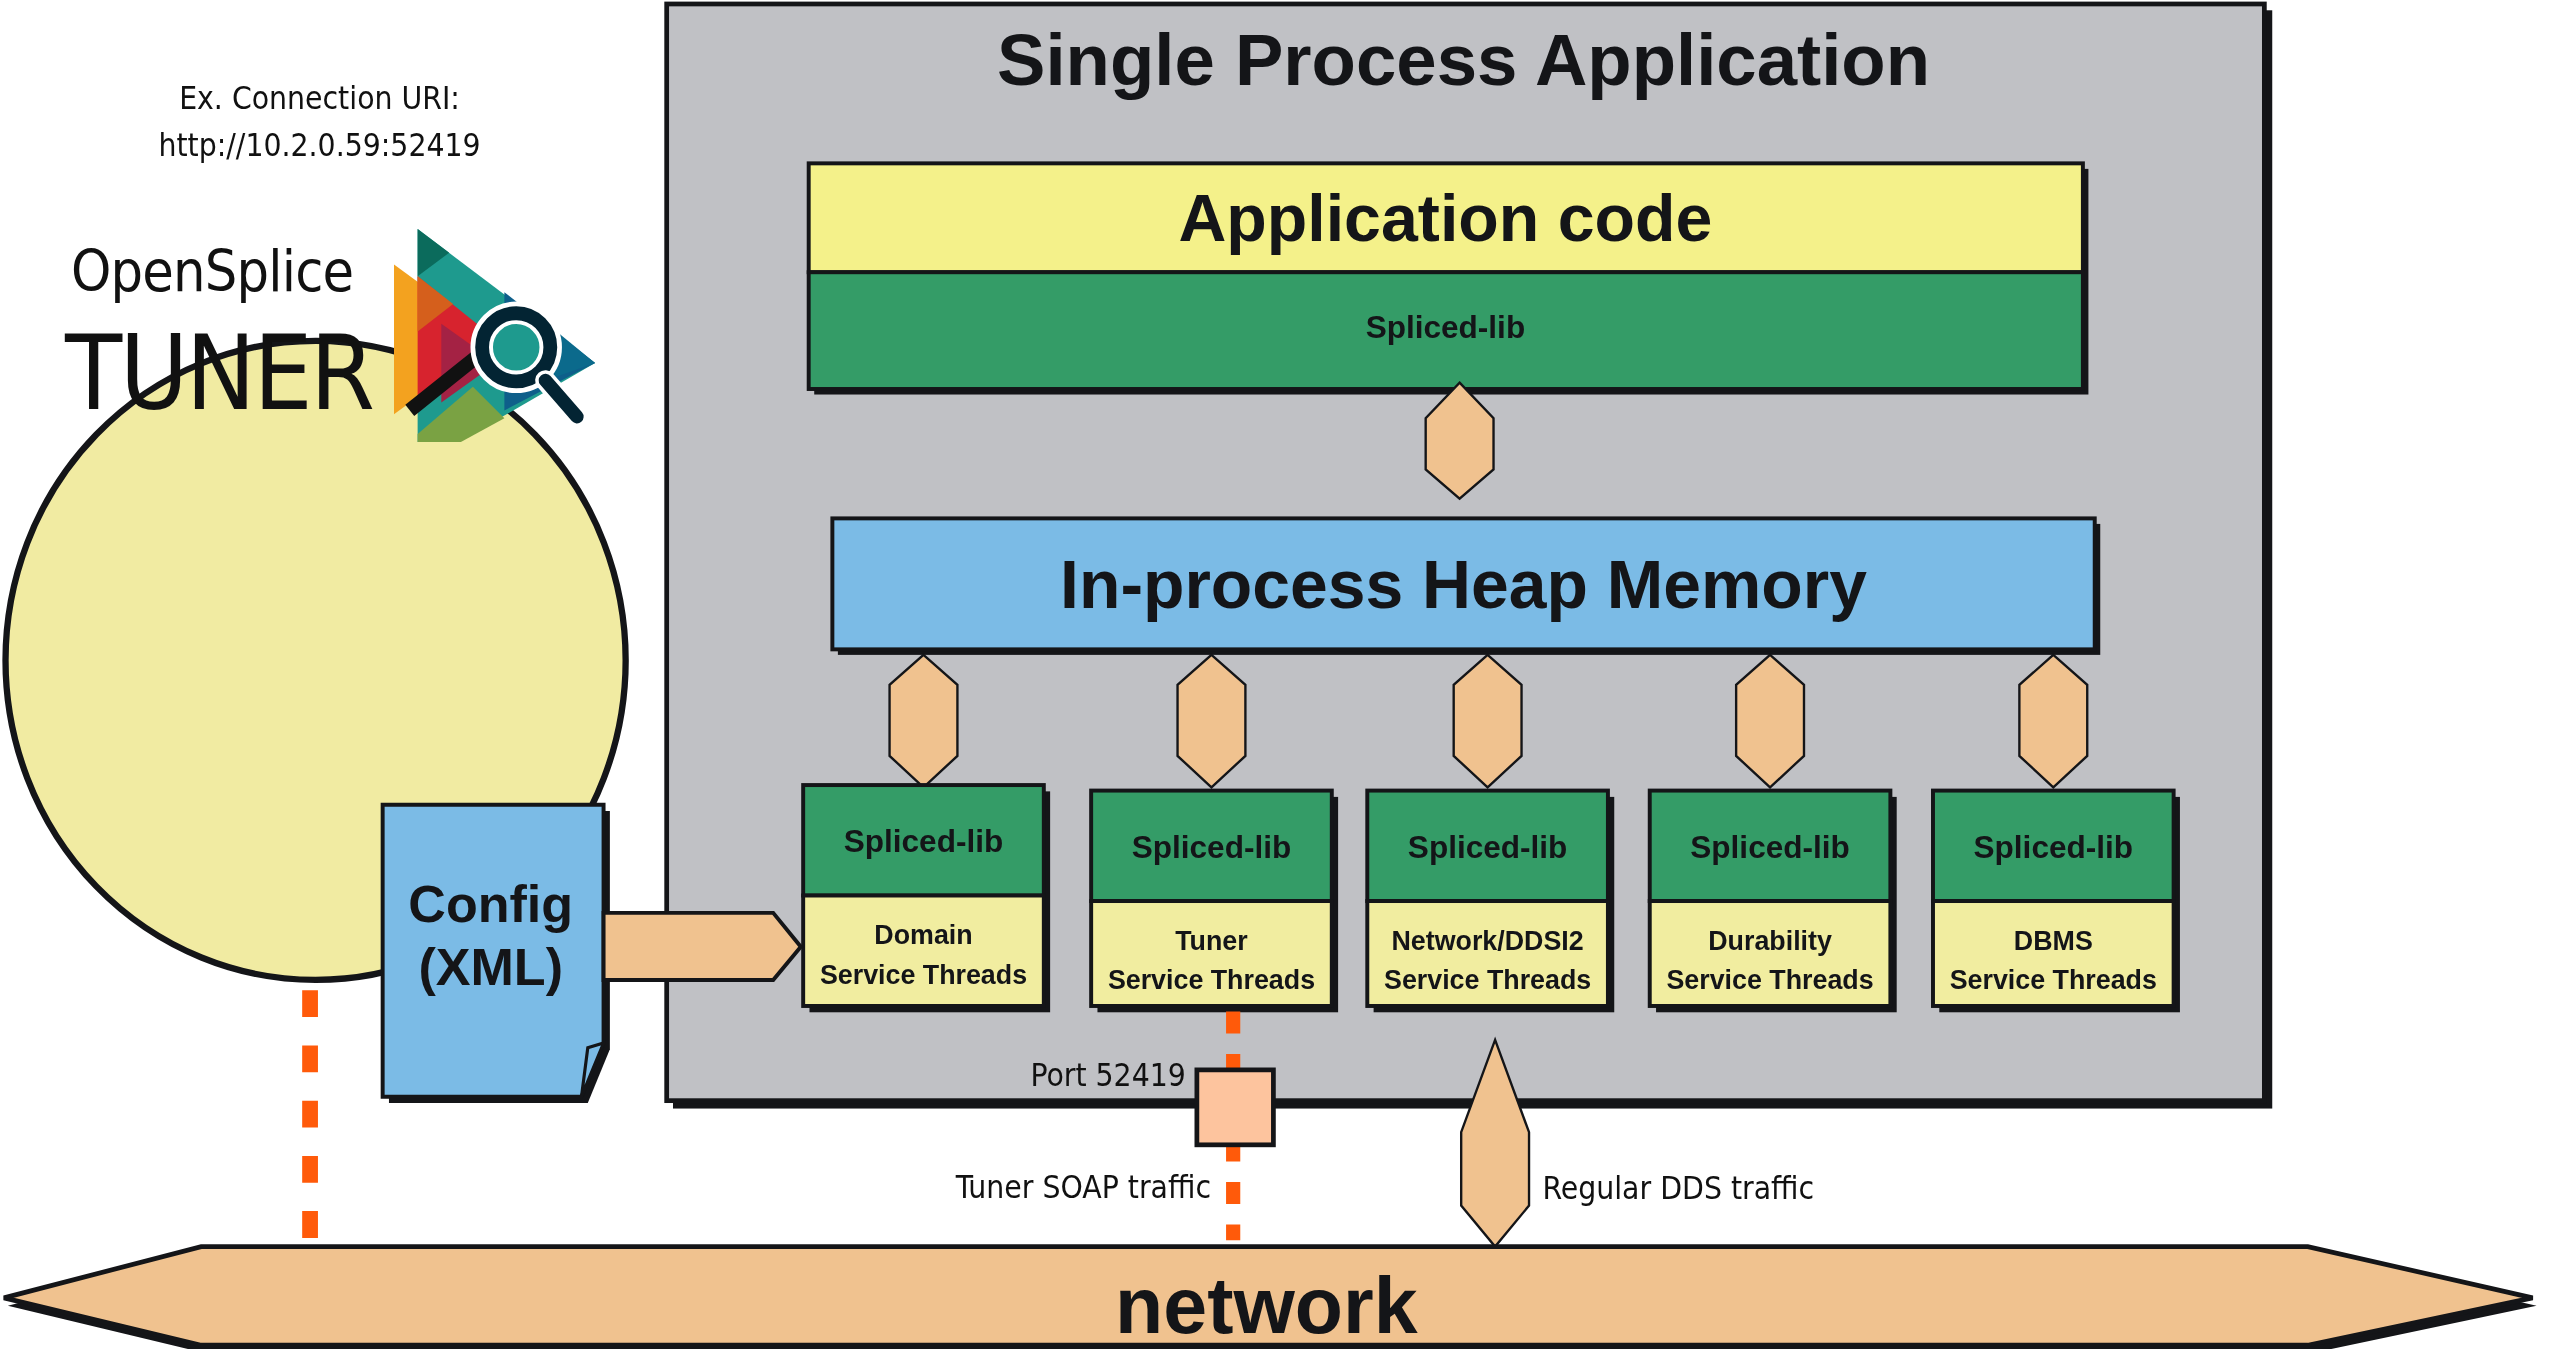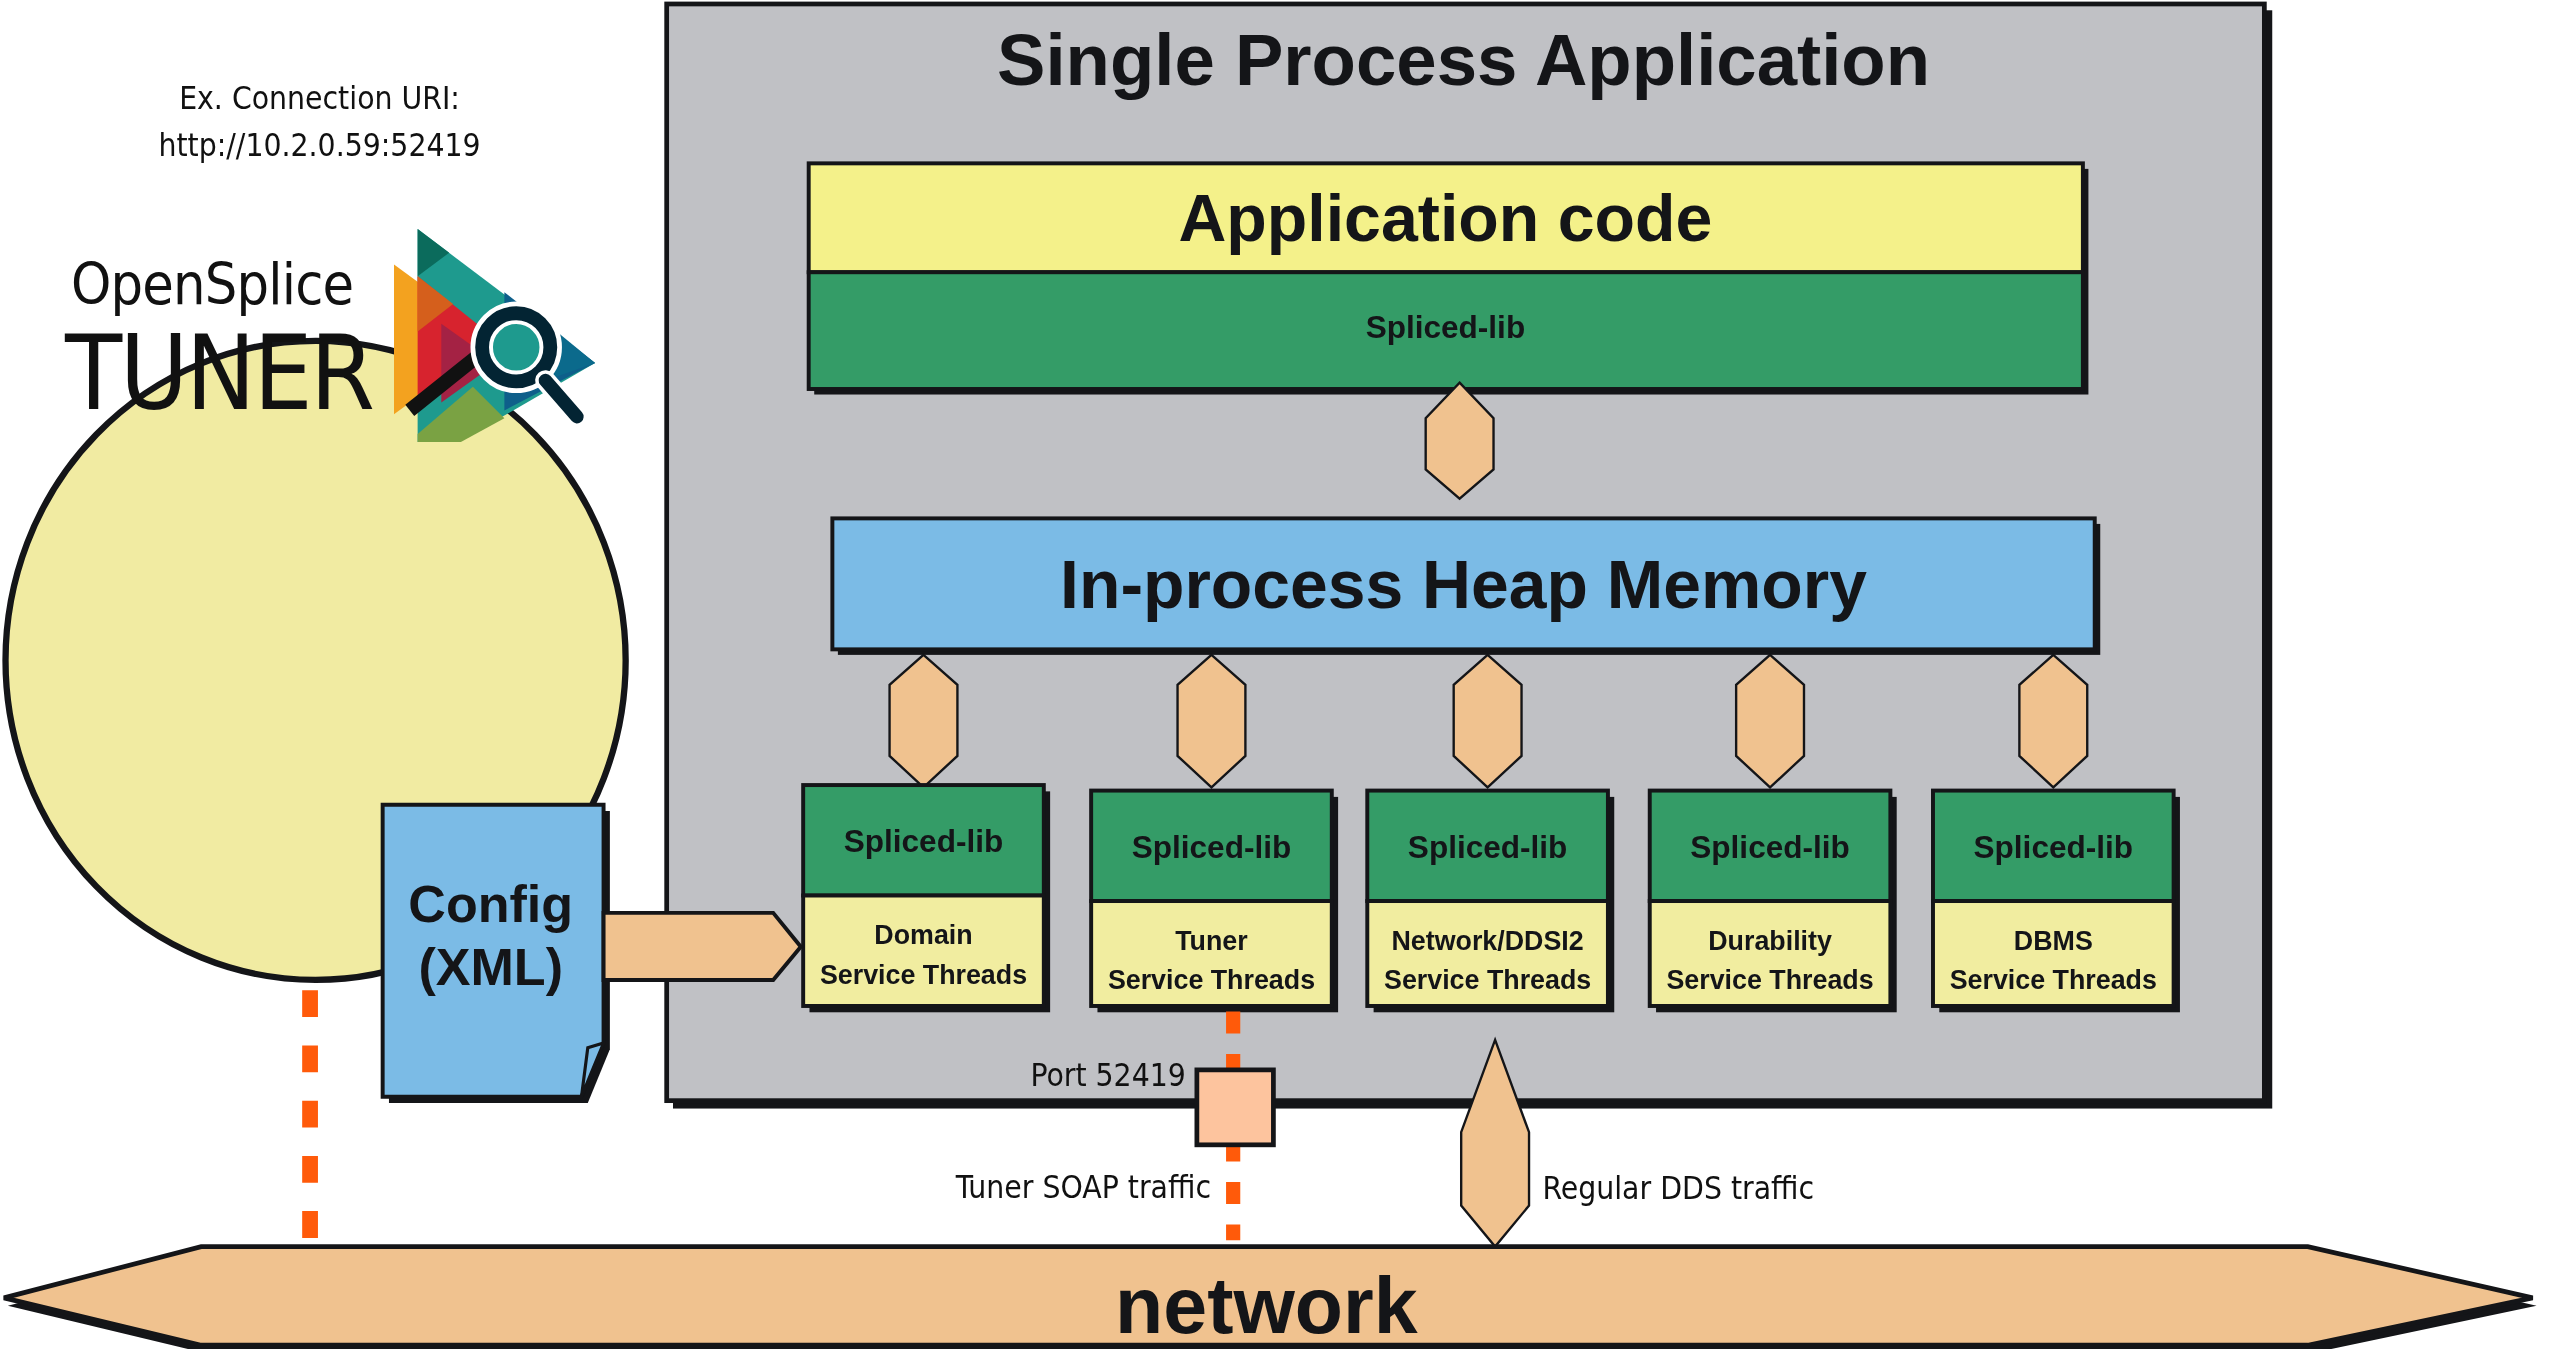--- a/index.html
+++ b/index.html
@@ -99,21 +99,21 @@
   <text x="1535" y="1518" font-size="40" text-anchor="end" fill="#111" class="cond">Tuner SOAP traffic</text>
 
   <polygon points="1895,1318 1938,1435 1938,1528 1895,1580 1852,1528 1852,1435" fill="#f0c28f" stroke="#141518" stroke-width="3"></polygon>
   <text x="1955" y="1520" font-size="40" text-anchor="start" fill="#111" class="cond">Regular DDS traffic</text>
 
   <polygon points="260,1590 2930,1590 3215,1655 2930,1715 260,1715 10,1655" fill="#141518"></polygon>
   <polygon points="255,1580 2925,1580 3210,1645 2925,1705 255,1705 5,1645" fill="#f0c28f" stroke="#141518" stroke-width="6"></polygon>
   <text x="1605" y="1690" font-size="100" font-weight="bold" text-anchor="middle" fill="#141518">network</text>
 </svg>
 
-<div class="abs" style="left:71px;top:251px;font-size:57px;color:#111;font-family:'DejaVu Sans Condensed','DejaVu Sans',sans-serif;letter-spacing:-0.8px;">OpenSplice</div>
+<div class="abs" style="left:71px;top:238px;font-size:57px;color:#111;font-family:'DejaVu Sans Condensed','DejaVu Sans',sans-serif;letter-spacing:-0.8px;">OpenSplice</div>
 <div class="abs" style="left:65px;top:312px;font-size:104px;color:#111;font-family:'DejaVu Sans Condensed','DejaVu Sans',sans-serif;letter-spacing:-2.4px;">TUNER</div>
 <svg class="abs" style="left:394px;top:229px" width="205" height="213" viewBox="0 0 260 270">
   <polygon points="30,0 255,170 30,300" fill="#1e9a8e"></polygon>
   <polygon points="30,0 70,30 30,60" fill="#0b6b5c"></polygon>
   <polygon points="0,45 130,140 0,235" fill="#f3a21f"></polygon>
   <polygon points="30,60 130,140 30,220" fill="#d7232e"></polygon>
   <polygon points="30,60 75,95 30,130" fill="#d55f1c"></polygon>
   <polygon points="60,120 130,170 60,220" fill="#a42244"></polygon>
   <polygon points="140,80 255,170 140,230" fill="#0e5f8a"></polygon>
   <polygon points="170,100 255,170 170,200" fill="#0b6a8c"></polygon>

